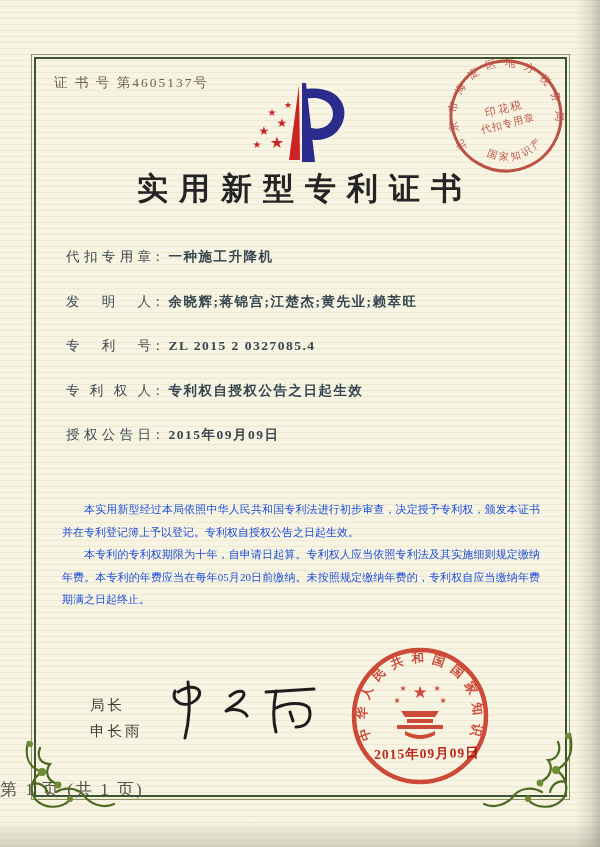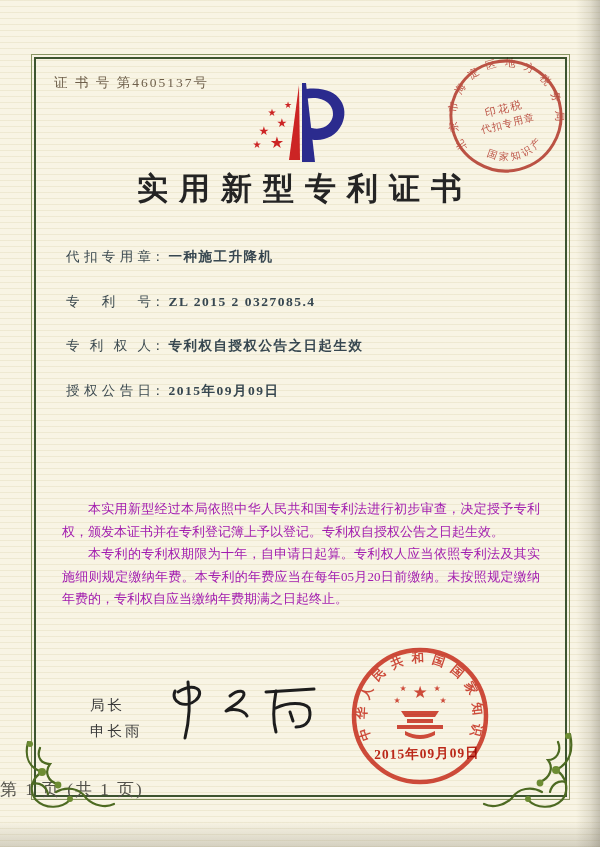--- a/index.html
+++ b/index.html
@@ -37,21 +37,21 @@
   .fields{position:absolute;left:66px;top:248px;width:470px;}
   .field{height:44.5px;font-size:13.5px;color:#3c4a50;white-space:nowrap;}
   .flabel{
     display:inline-block;width:85px;text-align:justify;text-align-last:justify;
     vertical-align:top;color:#3c4a50;
   }
   .colon{display:inline-block;margin-right:4px;}
   .fvalue{letter-spacing:1.5px;color:#374750;font-weight:bold;}
   .body-text{
     position:absolute;left:62px;top:498px;width:478px;
-    font-size:13px;line-height:22.6px;color:#a21caf;text-align:justify;
+    font-size:11px;line-height:22.6px;color:#1d4ed8;text-align:justify;
   }
   .body-text p{margin:0;text-indent:2em;}
   .sig-block{position:absolute;left:90px;top:692px;font-size:14.5px;color:#3a3a3a;letter-spacing:3px;line-height:26px;}
   .sig-svg{position:absolute;left:148px;top:676px;}
   .seal-main{position:absolute;left:344px;top:640px;mix-blend-mode:multiply;}
   .seal-date{
     position:absolute;left:352px;top:745px;width:150px;text-align:center;
     font-size:13.5px;font-weight:bold;color:#c2291b;letter-spacing:1px;
     transform:rotate(-1deg);mix-blend-mode:multiply;
   }
@@ -99,20 +99,23 @@
     </text>
     <text x="62" y="58" font-size="11" fill="#b8392e" text-anchor="middle" letter-spacing="2">印花税</text>
     <text x="62" y="73" font-size="10" fill="#b8392e" text-anchor="middle" letter-spacing="1">代扣专用章</text>
   </svg>
 
   <div class="title">实用新型专利证书</div>
 
   <div class="fields">
     <div class="field">
       <span class="flabel">代扣专用章</span><span class="colon">：</span><span class="fvalue">一种施工升降机</span>
+    </div>
+    <div class="field">
+      <span class="flabel">发明人</span><span class="colon">：</span><span class="fvalue">余晓辉;蒋锦宫;江楚杰;黄先业;赖萃旺</span>
     </div>
     <div class="field">
       <span class="flabel">专利号</span><span class="colon">：</span><span class="fvalue">ZL 2015 2 0327085.4</span>
     </div>
     <div class="field">
       <span class="flabel">专利权人</span><span class="colon">：</span><span class="fvalue">专利权自授权公告之日起生效</span>
     </div>
     <div class="field">
       <span class="flabel">授权公告日</span><span class="colon">：</span><span class="fvalue">2015年09月09日</span>
     </div>

